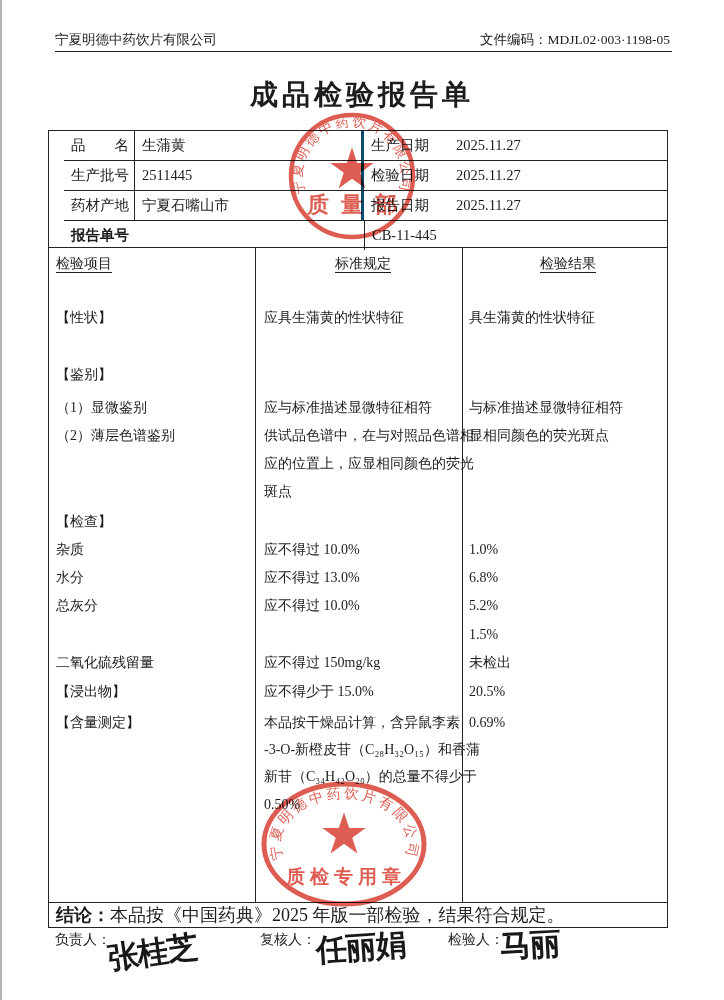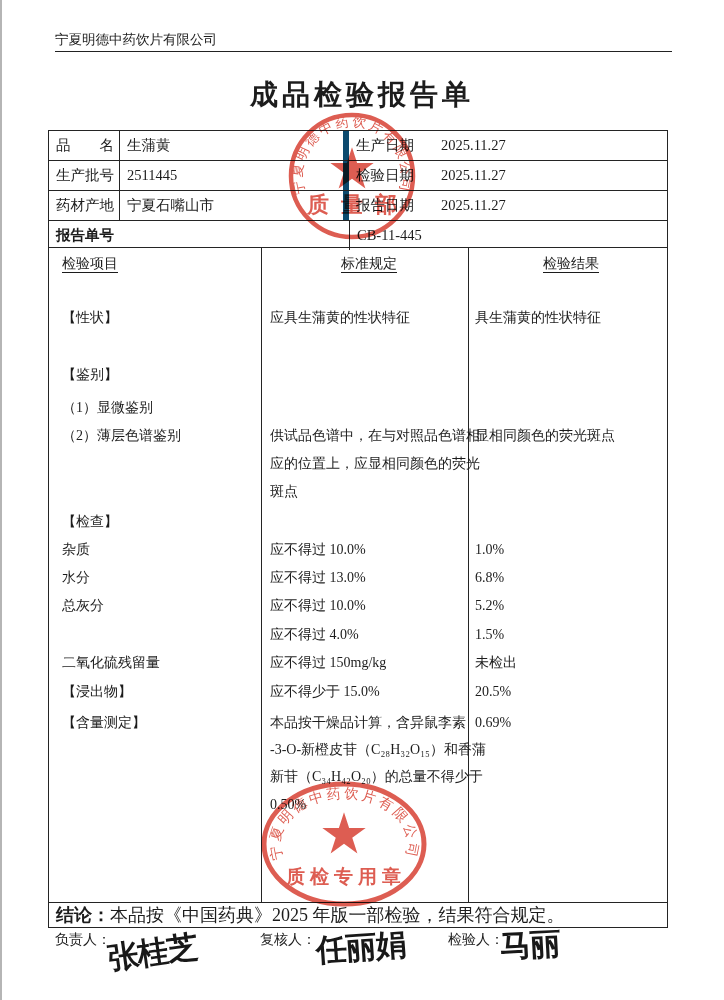--- a/index.html
+++ b/index.html
@@ -7,32 +7,32 @@
         font-family:"Liberation Serif","DejaVu Serif",serif;color:#1c1c1c;}
   .abs{position:absolute;}
   .scan-edge{left:0;top:0;width:2px;height:100%;background:#b5b5b5;}
   .hdr-company{left:55px;top:31px;font-size:13.5px;white-space:nowrap;}
   .hdr-code{right:54px;top:31px;font-size:13.5px;white-space:nowrap;}
   .hdr-rule{left:55px;top:51px;width:617px;border-top:1.5px solid #222;height:0;}
   .title{left:0;right:0;top:76px;text-align:center;font-size:28px;font-weight:bold;letter-spacing:4px;}
 
   
   .info{left:48px;top:130px;width:620px;height:118px;border:1px solid #242424;box-sizing:border-box;font-size:14.5px;}
-  .irow{display:flex;height:29px;border-bottom:1px solid #242424;box-sizing:content-box;}
+  .irow{display:flex;height:29px;border-bottom:1px solid #242424;box-sizing:content-box;margin-left:15px;}
   .irow:last-child{border-bottom:none;}
   .ic{box-sizing:border-box;display:flex;align-items:center;padding-left:7px;white-space:nowrap;}
   .ic-label{width:71px;border-right:1px solid #242424;}
-  .ic-value{width:229px;border-right:6px solid #0c4a6e;}
+  .ic-value{width:229px;border-right:3px solid #0c4a6e;}
   .ic-span{width:301px;border-right:1px solid #242424;font-weight:bold;}
   .ic-right{flex:1;}
   .dlabel{display:inline-block;width:85px;}
 
   
   .main{left:48px;top:247px;width:620px;height:656px;border:1px solid #242424;box-sizing:border-box;}
-  .col{position:absolute;top:0;bottom:0;margin-left:6px;}
+  .col{position:absolute;top:0;bottom:0;}
   .col1{left:0;width:206px;border-right:1px solid #242424;}
   .col2{left:207px;width:206px;border-right:1px solid #242424;}
   .col3{left:414px;right:0;}
   .ln{position:absolute;left:7px;right:2px;height:22px;font-size:14px;line-height:20px;white-space:nowrap;overflow:visible;}
   .col2 .ln{left:8px;}
   .col3 .ln{left:6px;}
   .chead{top:6px;text-align:left;}
   .chead-c{top:6px;left:0;right:0;text-align:center;}
   .uline{text-decoration:underline;text-underline-offset:4px;}
 
@@ -48,20 +48,21 @@
   .stamp{mix-blend-mode:multiply;opacity:.82;pointer-events:none;}
   .stamp text{font-family:"Liberation Serif","DejaVu Serif",serif;}
 </style>
 </head>
 <body>
 
 <div class="page">
   <div class="abs scan-edge"></div>
 
   <div class="abs hdr-company">宁夏明德中药饮片有限公司</div>
+  <div class="abs hdr-code">文件编码：MDJL02·003·1198-05</div>
   <div class="abs hdr-rule"></div>
   <div class="abs title">成品检验报告单</div>
 
   <div class="abs info">
     <div class="irow">
       <div class="ic ic-label">品　　名</div>
       <div class="ic ic-value">生蒲黄</div>
       <div class="ic ic-right">
         <span class="dlabel">生产日期</span>
         <span>2025.11.27</span>
@@ -100,37 +101,38 @@
       <div class="ln" style="top:264px">【检查】</div>
       <div class="ln" style="top:348px">总灰分</div>
       <div class="ln" style="top:320px">水分</div>
       <div class="ln" style="top:405px">二氧化硫残留量</div>
       <div class="ln" style="top:434px">【浸出物】</div>
       <div class="ln" style="top:465px">【含量测定】</div>
     </div>
     <div class="col col2">
       <div class="ln chead-c"><span class="uline">标准规定</span></div>
       <div class="ln" style="top:60px">应具生蒲黄的性状特征</div>
+      <div class="ln" style="top:150px">应与标准描述显微特征相符</div>
       <div class="ln" style="top:178px">供试品色谱中，在与对照品色谱相</div>
       <div class="ln" style="top:206px">应的位置上，应显相同颜色的荧光</div>
       <div class="ln" style="top:234px">斑点</div>
       <div class="ln" style="top:292px">应不得过 10.0%</div>
       <div class="ln" style="top:320px">应不得过 13.0%</div>
       <div class="ln" style="top:348px">应不得过 10.0%</div>
-      <div class="ln" style="top:377px">应不得过 4.0%</div>
       <div class="ln" style="top:405px">应不得过 150mg/kg</div>
       <div class="ln" style="top:434px">应不得少于 15.0%</div>
       <div class="ln" style="top:465px">本品按干燥品计算，含异鼠李素</div>
       <div class="ln" style="top:492px">-3-O-新橙皮苷（C₂₈H₃₂O₁₅）和香蒲</div>
       <div class="ln" style="top:519px">新苷（C₃₄H₄₂O₂₀）的总量不得少于</div>
       <div class="ln" style="top:547px">0.50%</div>
     </div>
     <div class="col col3">
       <div class="ln chead-c"><span class="uline">检验结果</span></div>
       <div class="ln" style="top:60px">具生蒲黄的性状特征</div>
+      <div class="ln" style="top:150px">与标准描述显微特征相符</div>
       <div class="ln" style="top:178px">显相同颜色的荧光斑点</div>
       <div class="ln" style="top:292px">1.0%</div>
       <div class="ln" style="top:320px">6.8%</div>
       <div class="ln" style="top:348px">5.2%</div>
       <div class="ln" style="top:377px">1.5%</div>
       <div class="ln" style="top:405px">未检出</div>
       <div class="ln" style="top:434px">20.5%</div>
       <div class="ln" style="top:465px">0.69%</div>
     </div>
   </div>

